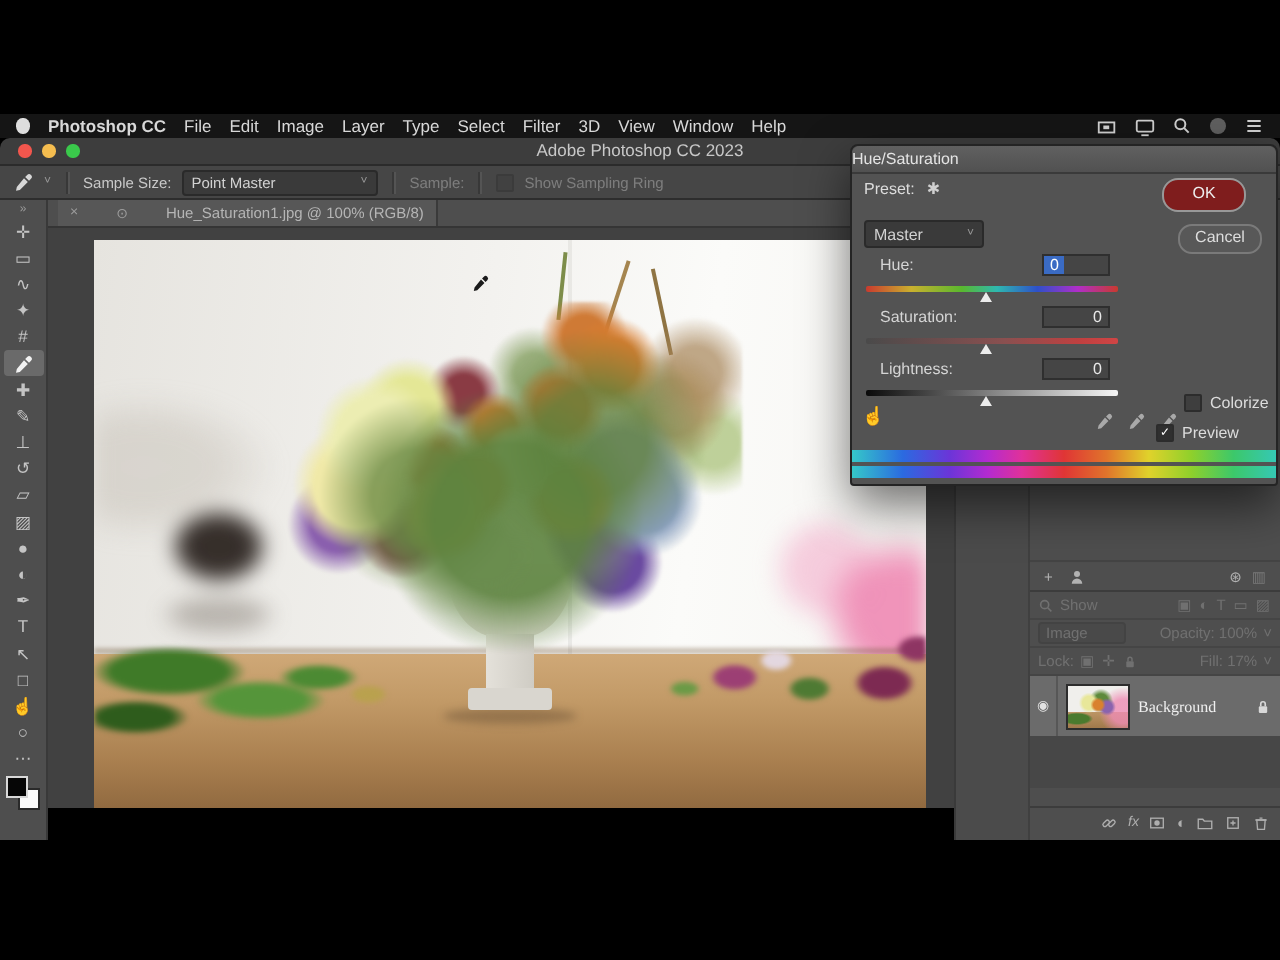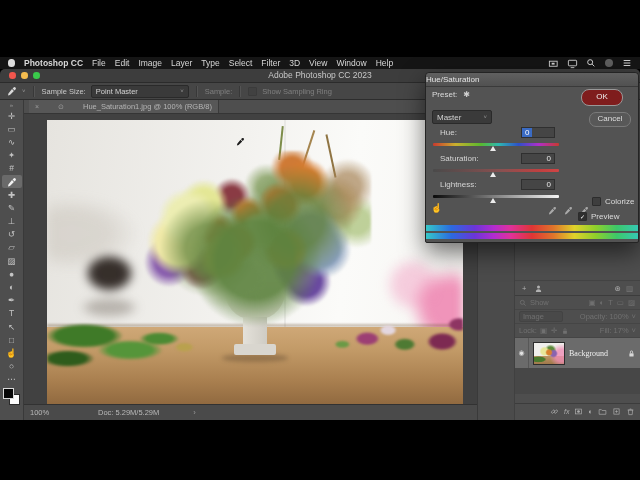--- a/index.html
+++ b/index.html
@@ -381,25 +381,20 @@
         <div class="vase-bowl"></div>
         <div class="vase-stem"></div>
         <div class="vase-foot"></div>
         <div class="photo-bouquet"></div>
         <svg class="cursor ic" width="9" height="9">
             <use href="#i-dropper"></use>
           </svg>
       </div>
     </div>
 
-    <div class="statusbar">
-      <span class="zoom-val">100%</span>
-      <span class="doc-val">Doc: 5.29M/5.29M</span>
-      <span class="st-chev">›</span>
-    </div>
   </div>
 
   <div class="dockstrip"></div>
 
   <div class="panels">
     <div class="panel-upper">
       <div class="upper-actions">
         <span>+</span>
         <svg class="ic" width="9" height="9">
             <use href="#i-person"></use>

